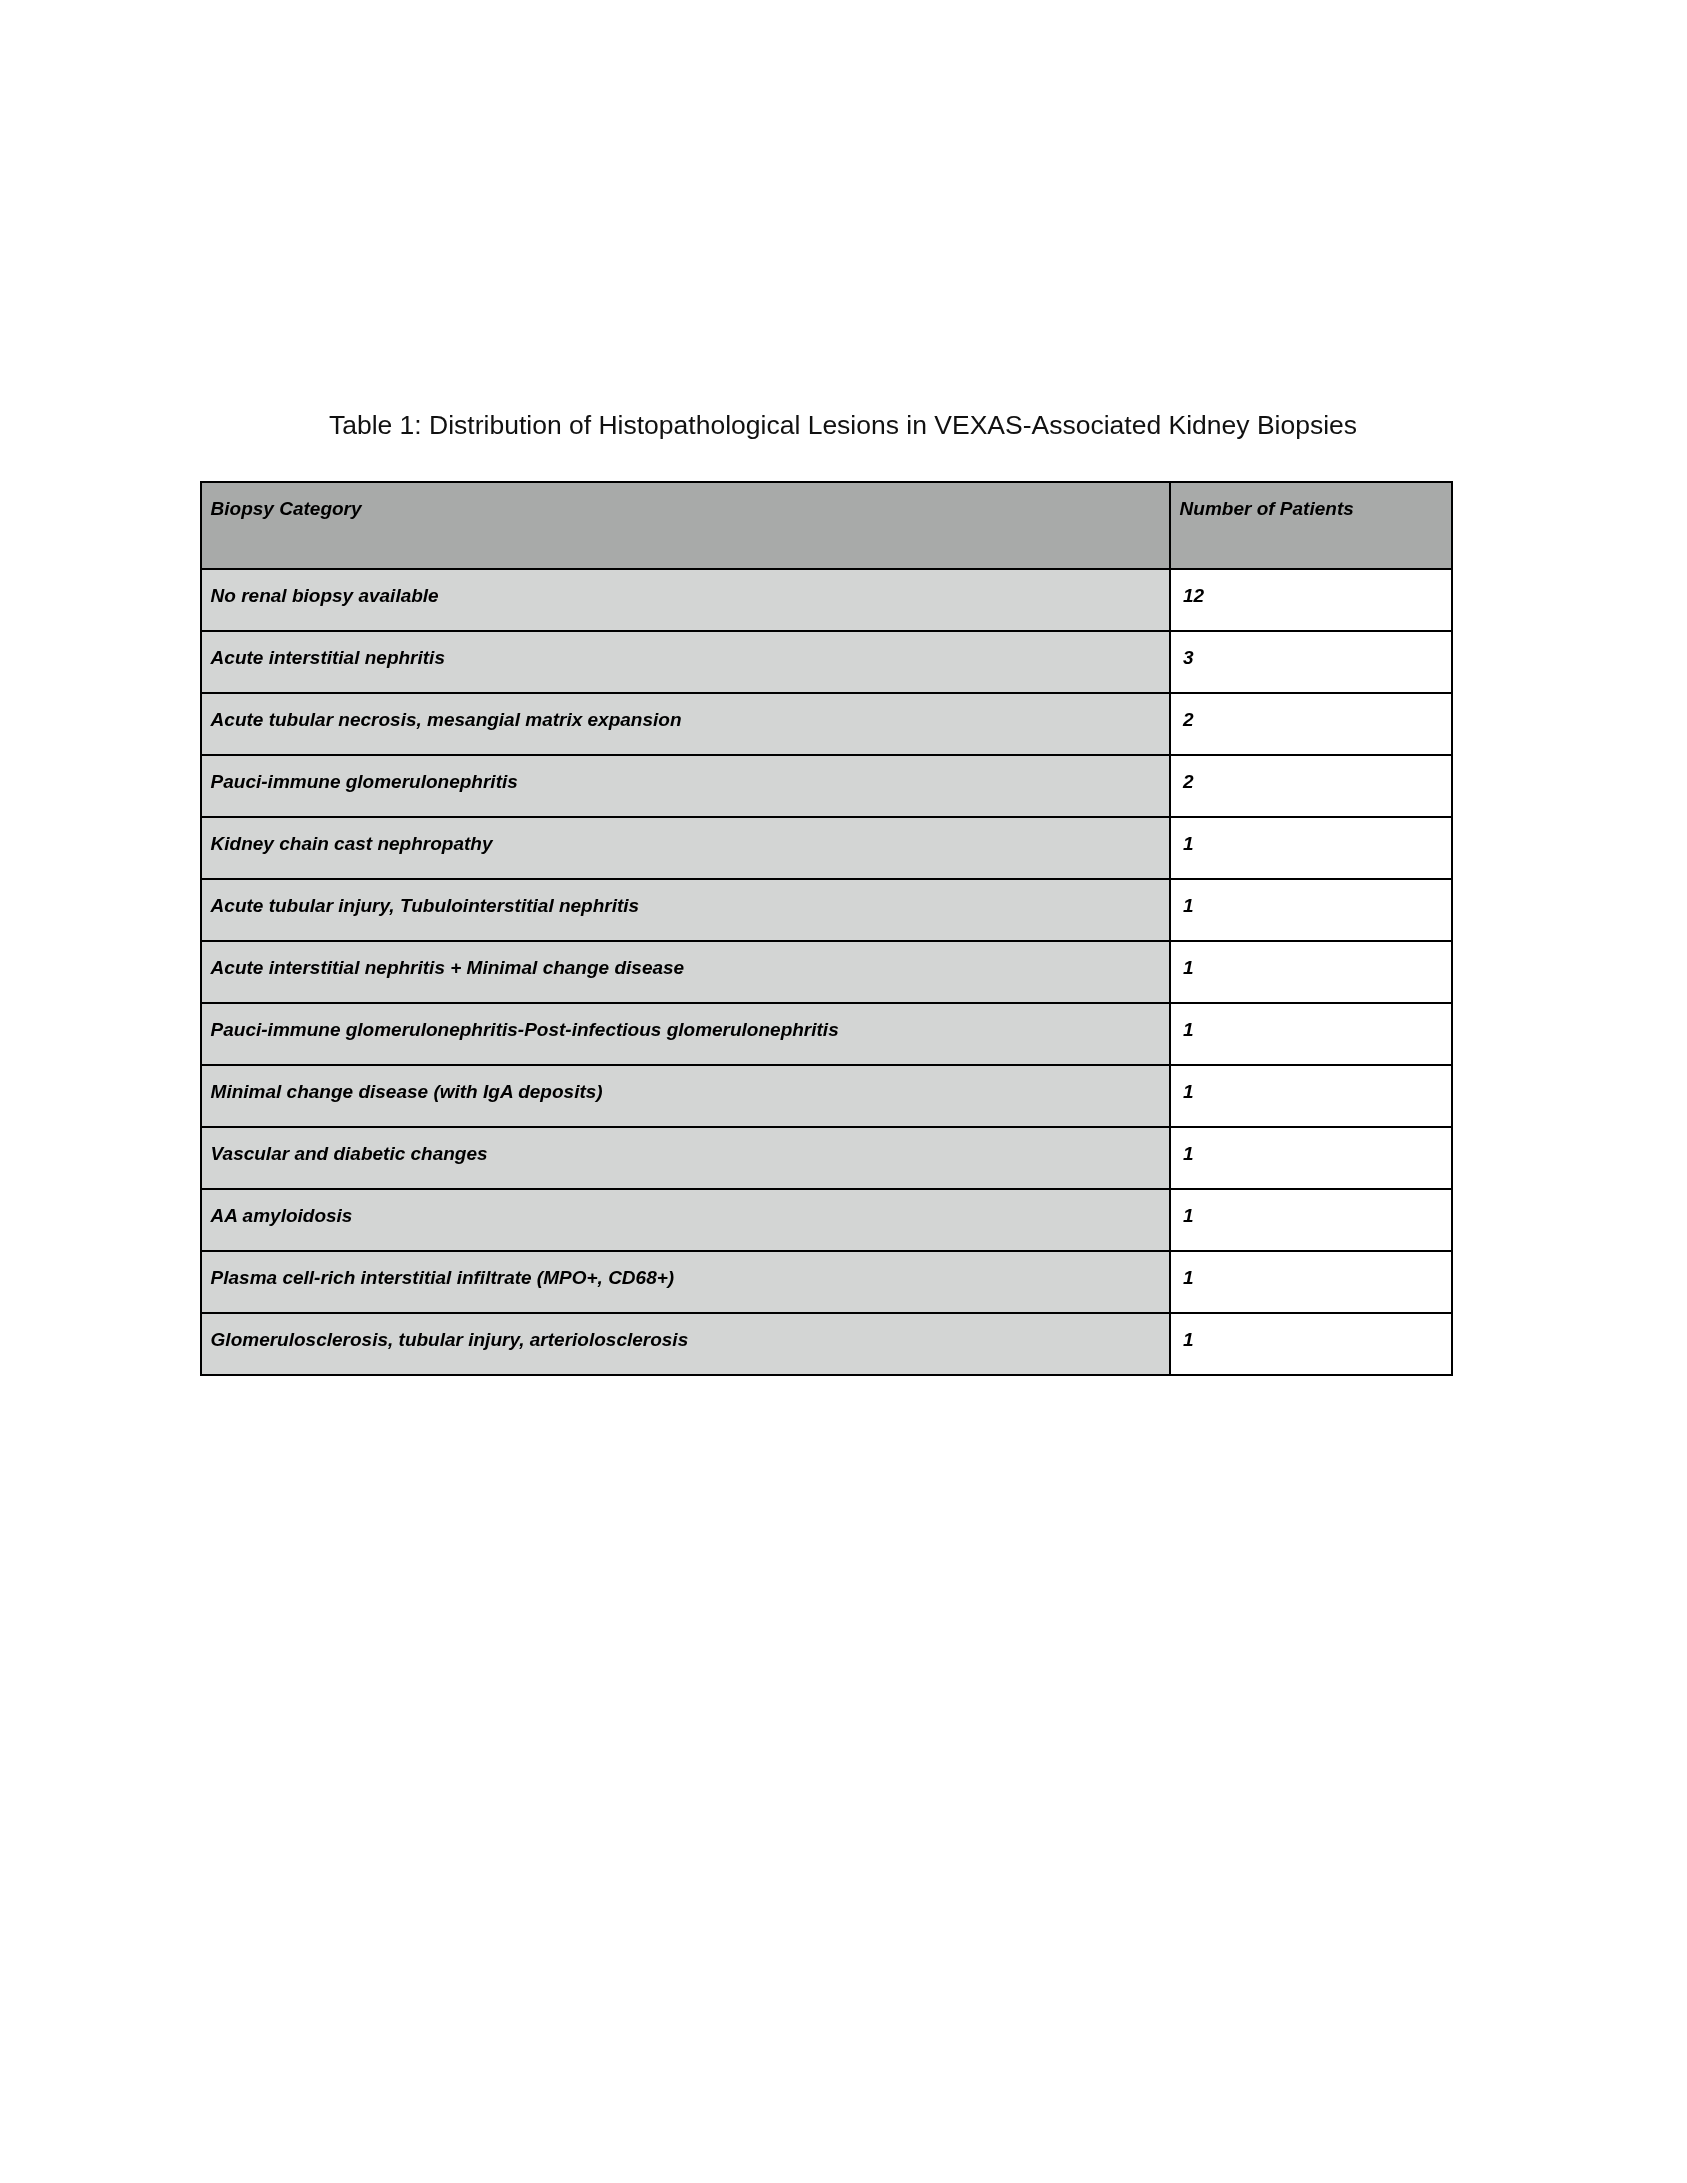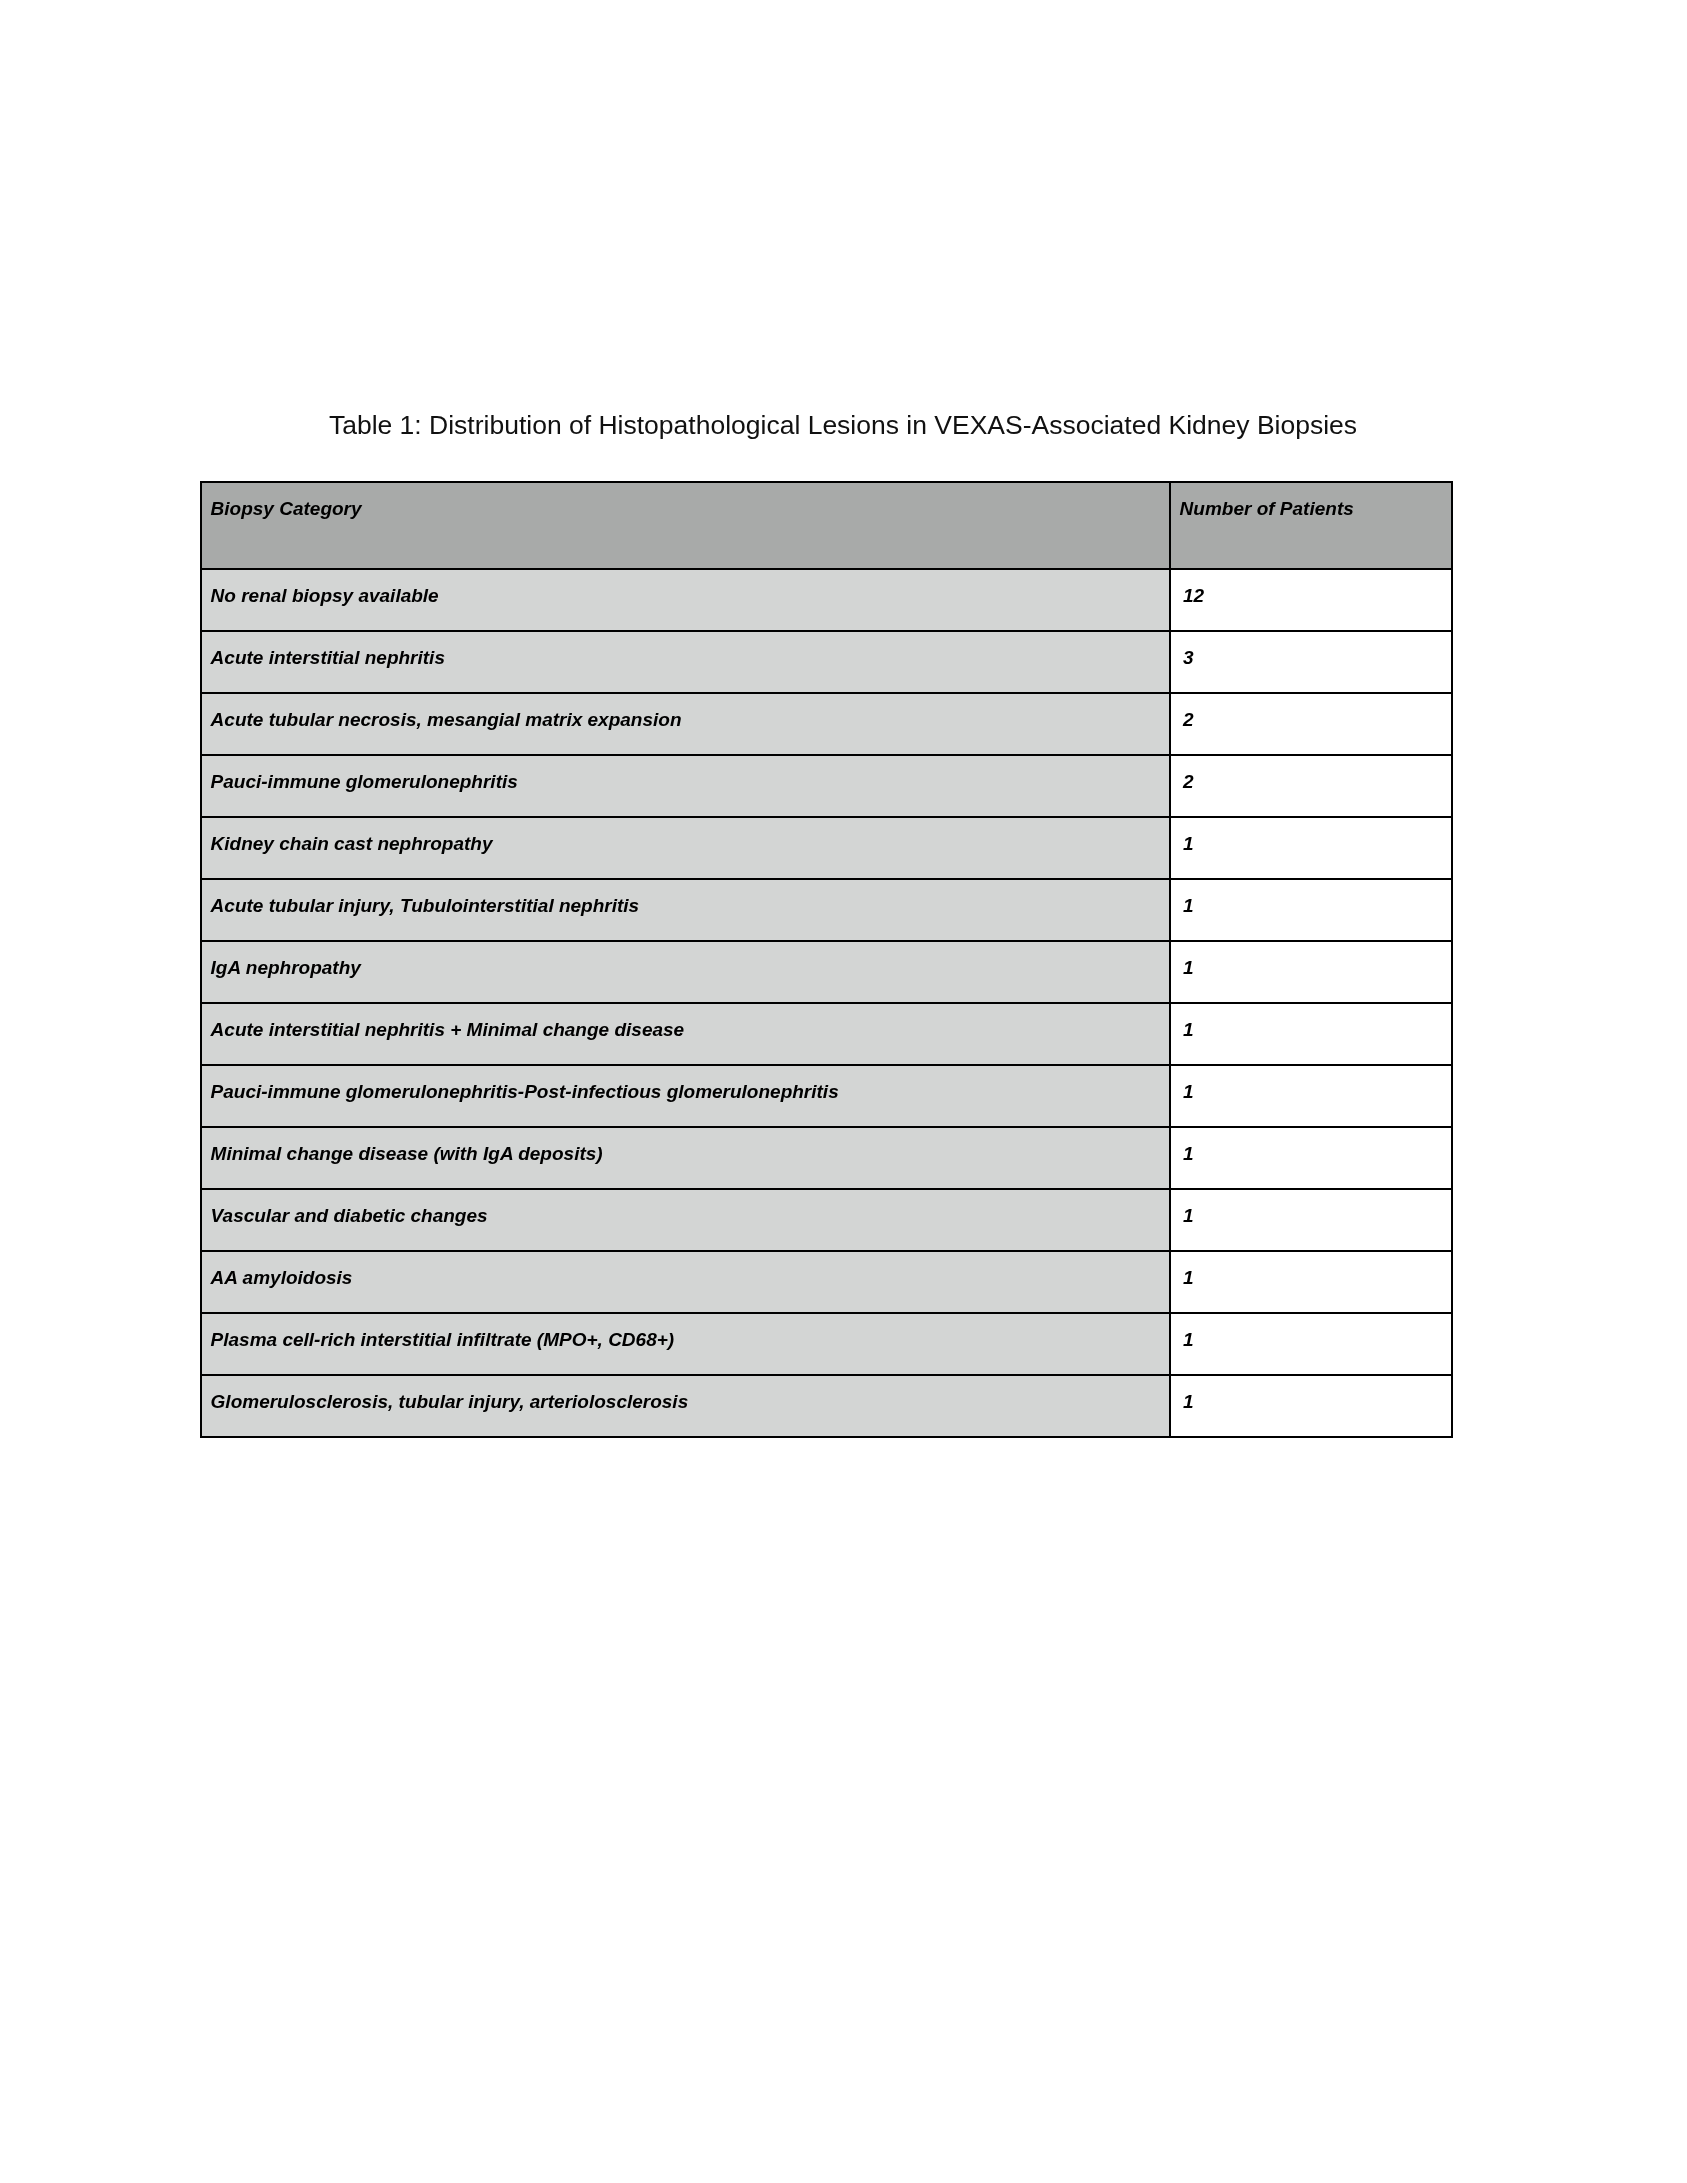--- a/index.html
+++ b/index.html
@@ -115,24 +115,20 @@
   <tr class="data-row">
     <td class="cell-category">Kidney chain cast nephropathy</td>
     <td class="cell-count">1</td>
   </tr>
 
   <tr class="data-row">
     <td class="cell-category">Acute tubular injury, Tubulointerstitial nephritis</td>
     <td class="cell-count">1</td>
   </tr>
 
-  <tr class="data-row">
-    <td class="cell-category">IgA nephropathy</td>
-    <td class="cell-count">1</td>
-  </tr>
 
   <tr class="data-row">
     <td class="cell-category">Acute interstitial nephritis + Minimal change disease</td>
     <td class="cell-count">1</td>
   </tr>
 
   <tr class="data-row">
     <td class="cell-category">Pauci-immune glomerulonephritis-Post-infectious glomerulonephritis</td>
     <td class="cell-count">1</td>
   </tr>

